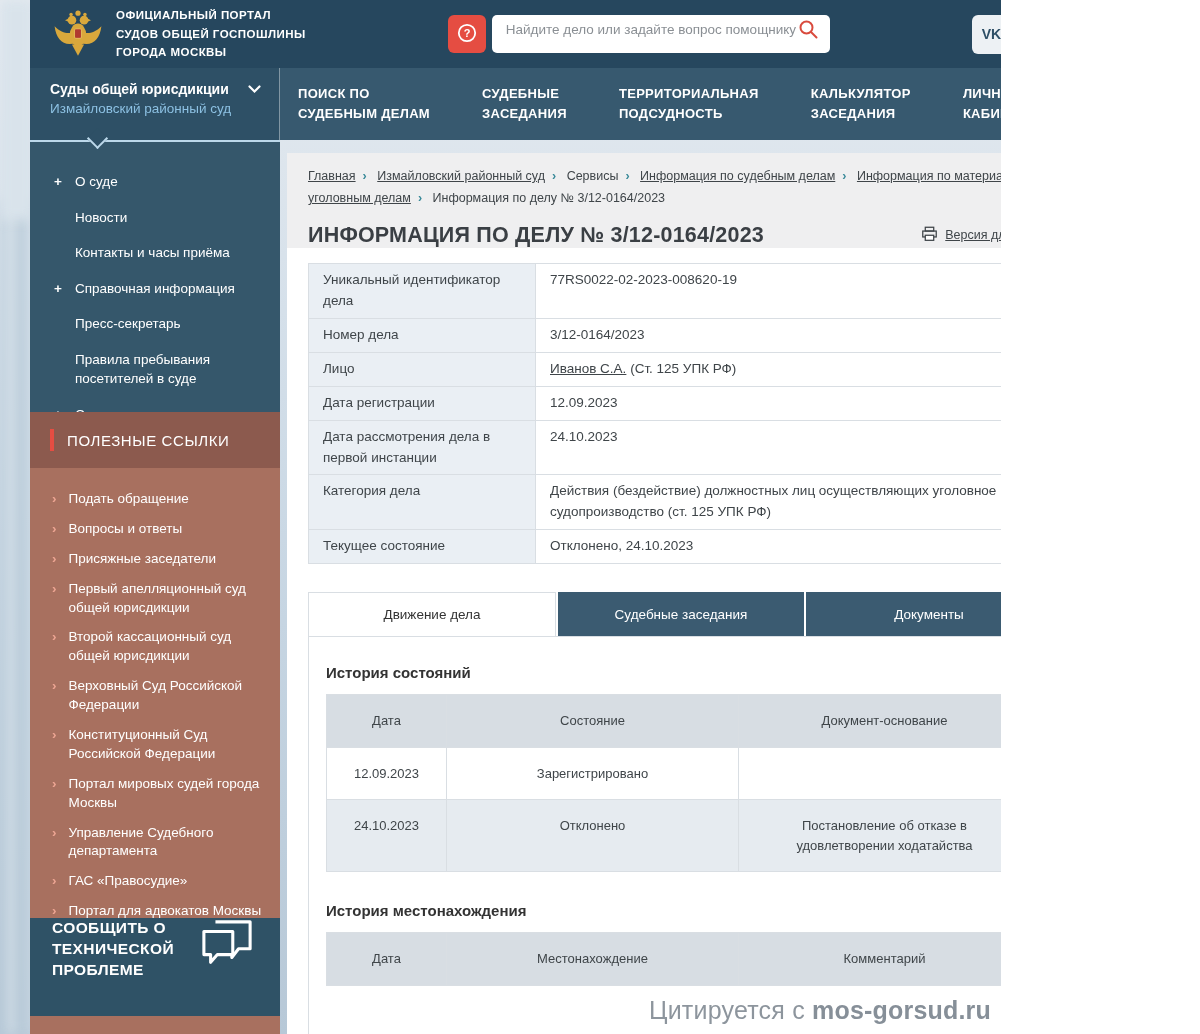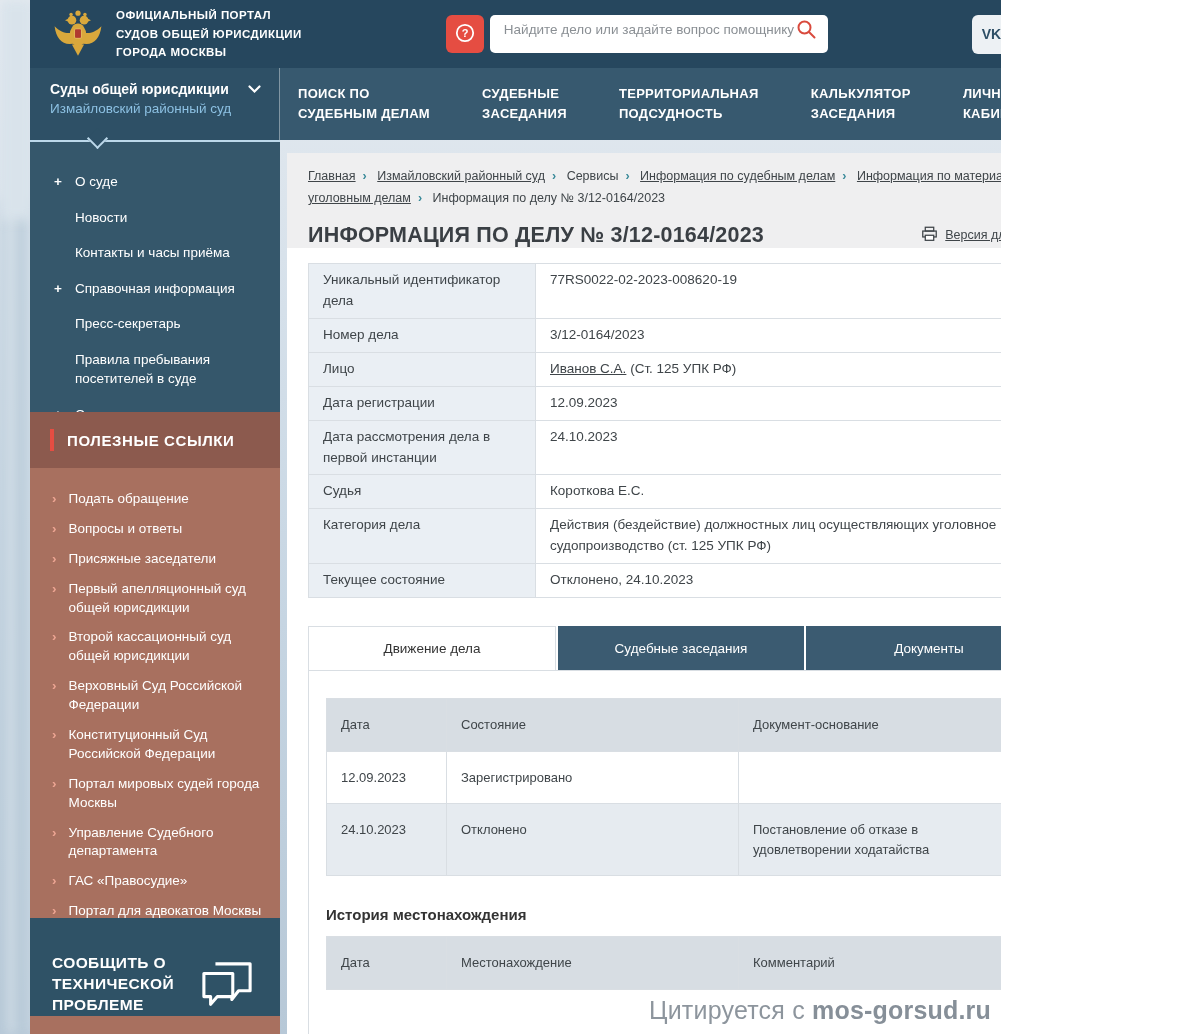--- a/index.html
+++ b/index.html
@@ -39,26 +39,26 @@
 
   
   .side-menu { position:absolute; left:30px; top:140px; width:250px; height:272px; background:#35576b; padding:24px 14px 0 24px; }
   .menu-topline { position:absolute; top:0; left:0; right:0; height:2px; background:#bcd8ea; }
   .notch { position:absolute; top:-9px; left:60px; width:15px; height:15px; background:#2e5066; border-right:2px solid #bcd8ea; border-bottom:2px solid #bcd8ea; transform:rotate(45deg); }
   .menu-item { display:flex; gap:10px; color:#fff; font-size:13.5px; line-height:1.45; padding:8px 0; text-decoration:none; cursor:pointer; }
   .menu-item .plus { width:11px; flex:none; font-weight:700; }
 
   .useful-hdr { position:absolute; left:30px; top:412px; width:250px; height:56px; background:#8c5a4e; display:flex; align-items:center; gap:13px; padding-left:20px; }
   .redbar { width:4px; height:22px; background:#e54d42; flex:none; }
-  .useful-hdr .uh-txt { color:#fff; font-weight:700; font-size:15px; letter-spacing:.6px; }
+  .useful-hdr .uh-txt { color:#fff; font-weight:400; font-size:15px; letter-spacing:.6px; }
   .useful-body { position:absolute; left:30px; top:468px; width:250px; height:450px; background:#a8705f; padding:22px 16px 0 22px; display:flex; flex-direction:column; gap:11px; overflow:hidden; }
   .ulink { display:flex; gap:12px; color:#fff; font-size:13.5px; line-height:1.4; text-decoration:none; cursor:pointer; }
   .ulink .arr { color:#eda593; font-weight:700; flex:none; }
 
-  .tech { position:absolute; left:30px; top:918px; width:250px; height:98px; background:#2f5266; display:flex; align-items:flex-end; justify-content:space-between; padding:0 24px 0 22px; cursor:pointer; }
+  .tech { position:absolute; left:30px; top:918px; width:250px; height:98px; background:#2f5266; display:flex; align-items:flex-start; justify-content:space-between; padding:0 24px 0 22px; cursor:pointer; }
   .tech-txt { color:#fff; font-weight:800; font-size:15.5px; line-height:1.35; white-space:pre-line; letter-spacing:.4px; }
   .side-strip { position:absolute; left:30px; top:1016px; width:250px; height:18px; background:#a8705f; }
 
   
   .crumb-panel { position:absolute; left:287px; top:140px; width:788px; height:108px; background:#efeff0; padding:13px 20px 0 21px;margin-top:13px; }
   .crumbs { font-size:12.5px; color:#3f4549; line-height:1.75; }
   .crumbs a { color:#3f4549; text-decoration:underline; cursor:pointer; }
   .crumbs .plain { text-decoration:none; }
   .sep { color:#3a8a99; font-weight:700; margin:0 7px 0 7px; }
   .title-row { display:flex; justify-content:space-between; align-items:center; margin-top:13px; }
@@ -72,21 +72,21 @@
   .case-table td.k { width:227px; background:#eaeff4; }
   .cell-link { color:#3f4549; text-decoration:underline; cursor:pointer; }
 
   .tabs { display:flex; margin-top:28px; width:744px; }
   .tab { flex:1; height:44px; display:flex; align-items:center; justify-content:center; font-size:13.5px; cursor:pointer; }
   .tab.active { background:#fff; color:#333; border:1px solid #d9dee3; border-bottom:none; margin-bottom:-1px; position:relative; z-index:2; }
   .tab.dark { background:#3b5b71; color:#fff; border-left:2px solid #fff; }
 
   .tab-panel { width:744px; border:1px solid #d9dee3; padding:27px 20px 80px 17px; }
   .section-title { font-size:15px; font-weight:700; color:#333; margin-bottom:13px; }
-  .hist-table { width:100%; border-collapse:collapse; font-size:13px; color:#3f4549; }
+  .hist-table { width:100%; border-collapse:collapse; font-size:13px; color:#3f4549;text-align:center; }
   .hist-table td { border:1px solid #d9dee3; padding:16px 14px; line-height:1.5; vertical-align:top; }
   .hist-table .hd td { background:#d7dde3; }
   .hist-table .alt td { background:#e6ebf0; }
   .hist-table .c1 { width:120px; }
   .hist-table .c2 { width:292px; }
   .mt { margin-top:30px; }
 
   .watermark { position:absolute; right:10px; top:996px; z-index:9; font-size:25px; color:#8d959d; letter-spacing:.2px; }
   .watermark b { color:#868f98; }
 </style>
@@ -116,21 +116,21 @@
           <circle cx="22" cy="7.5" r="2"></circle>
           <circle cx="38" cy="7.5" r="2"></circle>
           <ellipse cx="30" cy="31" rx="9.5" ry="13"></ellipse>
           <polygon points="23,42 37,42 30,55"></polygon>
         </g>
         <rect x="26" y="24" width="8" height="11" rx="1.5" fill="#b03a30" stroke="#e8c560" stroke-width="1"></rect>
       </svg>
     </div>
     <div class="hdr-title">
       <div>ОФИЦИАЛЬНЫЙ ПОРТАЛ</div>
-      <div>СУДОВ ОБЩЕЙ ЮРИСДИКЦИИ</div>
+      <div>СУДОВ ОБЩЕЙ ГОСПОШЛИНЫ</div>
       <div>ГОРОДА МОСКВЫ</div>
     </div>
     <div class="hdr-spacer"></div>
     <div class="search-group">
       <button class="help-btn">
         <span>
           <svg width="22" height="22" viewBox="0 0 22 22">
             <circle cx="11" cy="11" r="8.2" fill="none" stroke="#ffffff" stroke-width="1.8"></circle>
             <text x="11" y="15" text-anchor="middle" font-size="11" font-weight="bold" fill="#ffffff" font-family="Liberation Sans, sans-serif">?</text>
           </svg>
@@ -328,41 +328,38 @@
       </tr>
       <tr>
         <td class="k">Дата регистрации</td>
         <td>12.09.2023</td>
       </tr>
       <tr>
         <td class="k">Дата рассмотрения дела в первой инстанции</td>
         <td>24.10.2023</td>
       </tr>
       <tr>
-        <td class="k">Судья</td>
-        <td>Короткова Е.С.</td>
-      </tr>
-      <tr>
         <td class="k">Категория дела</td>
         <td>Действия (бездействие) должностных лиц осуществляющих уголовное судопроизводство (ст. 125 УПК РФ)</td>
       </tr>
       <tr>
         <td class="k">Текущее состояние</td>
         <td>Отклонено, 24.10.2023</td>
       </tr>
     </tbody>
       </table>
 
     <div class="tabs">
       <div class="tab active">Движение дела</div>
       <div class="tab dark">Судебные заседания</div>
       <div class="tab dark">Документы</div>
     </div>
 
     <div class="tab-panel">
+      <div class="section-title">История состояний</div>
       <table class="hist-table">
         <tbody>
             <tr class="hd">
           <td class="c1">Дата</td>
           <td class="c2">Состояние</td>
           <td>Документ-основание</td>
         </tr>
         <tr>
           <td>12.09.2023</td>
           <td>Зарегистрировано</td>

